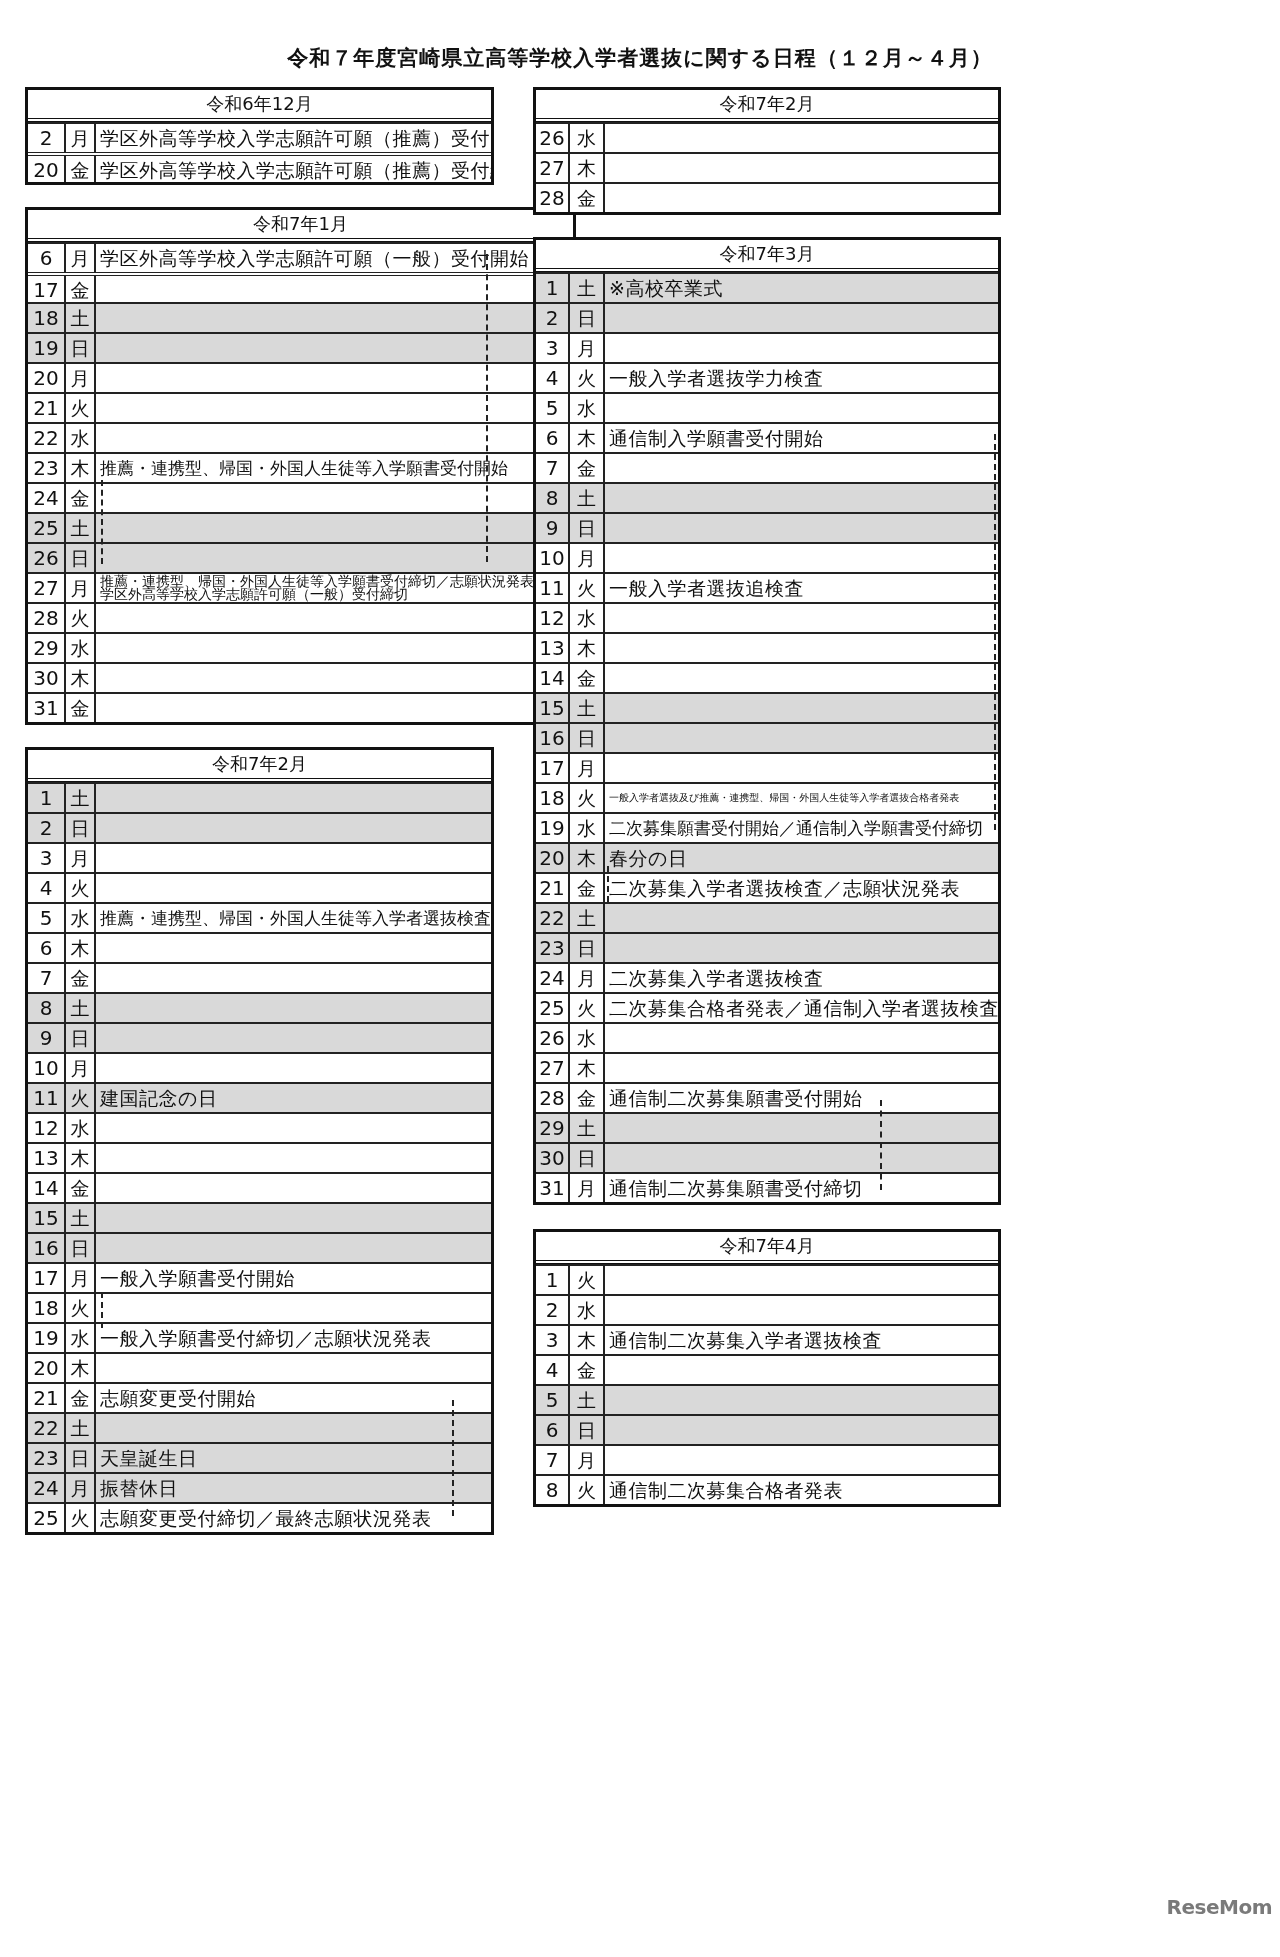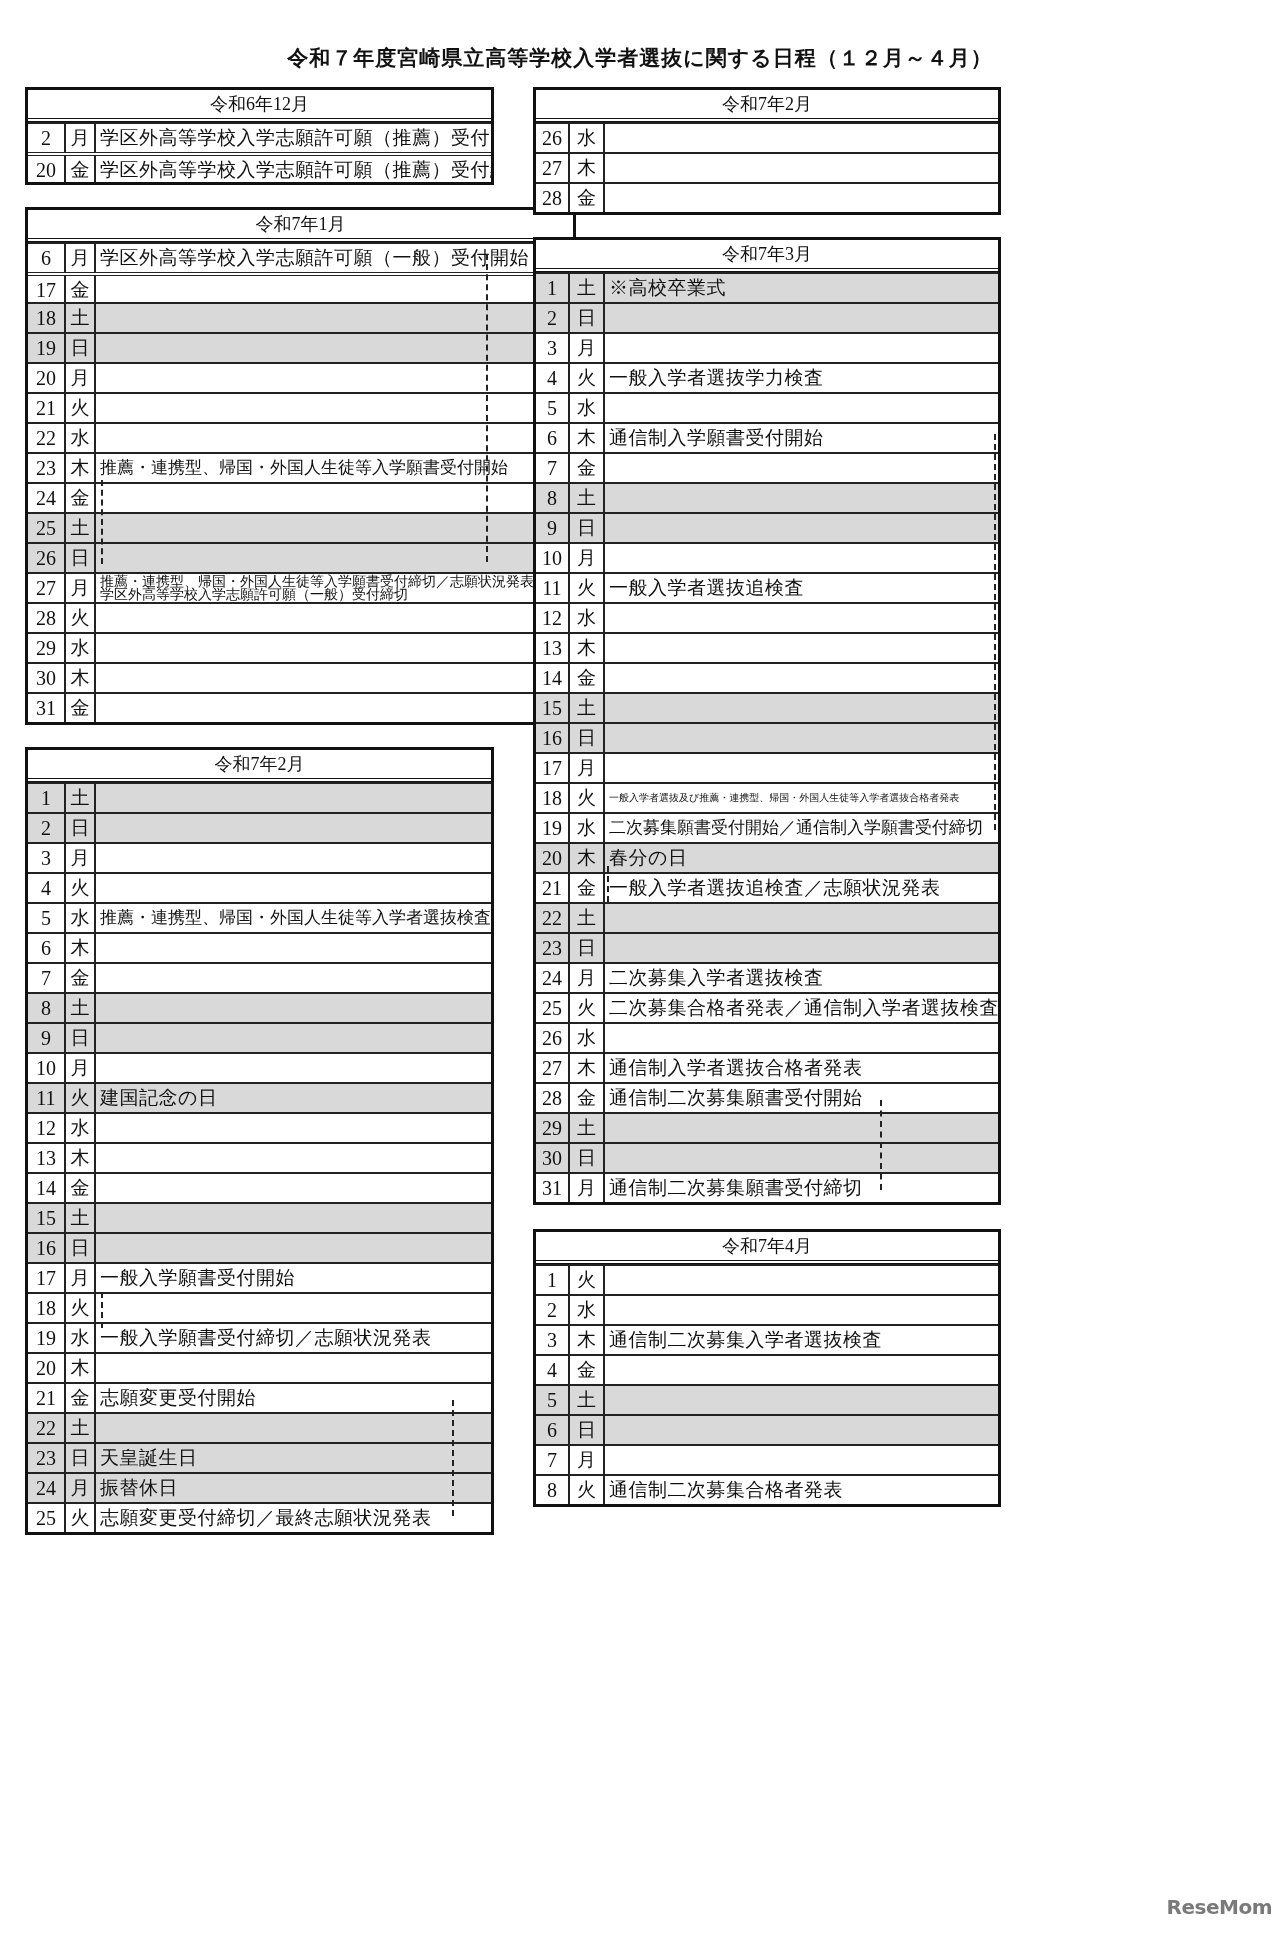--- a/index.html
+++ b/index.html
@@ -1,18 +1,18 @@
 <!DOCTYPE html>
 <html><head>
 <meta charset="utf-8">
 <style>
   html, body { margin: 0; padding: 0; background: #ffffff; }
   body { width: 1280px; height: 1957px; position: relative; font-family: "DejaVu Sans", "Liberation Sans", sans-serif; color: #111; overflow: hidden; }
   .title { position: absolute; left: 0; top: 44px; width: 1280px; text-align: center; font-size: 21px; font-weight: bold; letter-spacing: 1px; color: #111; }
-  .tbl { position: absolute; border: 3px solid #111; background: #fff; box-sizing: border-box; font-family: Liberation Serif, serif; }
+  .tbl { position: absolute; border: 3px solid #111; background: #fff; box-sizing: border-box; }
   .tbl .hdr { height: 28px; line-height: 28px; text-align: center; font-size: 18px; border-bottom: 4px double #111; box-sizing: content-box; }
   .row { position: relative; display: flex; height: 30px; border-top: 2px solid #222; box-sizing: border-box; }
   .row:first-of-type { border-top: none; }
   .row.gray { background: #d9d9d9; }
   .row .d { width: 38px; text-align: center; line-height: 28px; font-size: 20px; border-right: 2px solid #222; box-sizing: border-box; flex: none; }
   .row .w { width: 30px; text-align: center; line-height: 28px; font-size: 19px; border-right: 2px solid #222; box-sizing: border-box; flex: none; }
   .row .e { flex: 1; padding-left: 4px; line-height: 28px; font-size: 19px; white-space: nowrap; overflow: hidden; letter-spacing: 0.5px; }
   .row .e.small { font-size: 14px; line-height: 13px; padding-top: 1px; letter-spacing: 0; }
   .row .e.xsmall { font-size: 11px; letter-spacing: 0; }
   .dash { position: absolute; border-left: 2px dashed #222; width: 0; }
@@ -371,21 +371,21 @@
       <span class="e" style="font-size:17px; letter-spacing:0;">二次募集願書受付開始／通信制入学願書受付締切</span>
     </div>
   <div class="row gray">
       <span class="d" style="width:34px;">20</span>
       <span class="w" style="width:35px;">木</span>
       <span class="e">春分の日</span>
     </div>
   <div class="row">
       <span class="d" style="width:34px;">21</span>
       <span class="w" style="width:35px;">金</span>
-      <span class="e">一般入学者選抜追検査／志願状況発表</span>
+      <span class="e">二次募集入学者選抜検査／志願状況発表</span>
     </div>
   <div class="row gray">
       <span class="d" style="width:34px;">22</span>
       <span class="w" style="width:35px;">土</span>
       <span class="e"></span>
     </div>
   <div class="row gray">
       <span class="d" style="width:34px;">23</span>
       <span class="w" style="width:35px;">日</span>
       <span class="e"></span>
@@ -401,21 +401,20 @@
       <span class="e">二次募集合格者発表／通信制入学者選抜検査</span>
     </div>
   <div class="row">
       <span class="d" style="width:34px;">26</span>
       <span class="w" style="width:35px;">水</span>
       <span class="e"></span>
     </div>
   <div class="row">
       <span class="d" style="width:34px;">27</span>
       <span class="w" style="width:35px;">木</span>
-      <span class="e">通信制入学者選抜合格者発表</span>
     </div>
   <div class="row">
       <span class="d" style="width:34px;">28</span>
       <span class="w" style="width:35px;">金</span>
       <span class="e">通信制二次募集願書受付開始</span>
     </div>
   <div class="row gray">
       <span class="d" style="width:34px;">29</span>
       <span class="w" style="width:35px;">土</span>
       <span class="e"></span>

